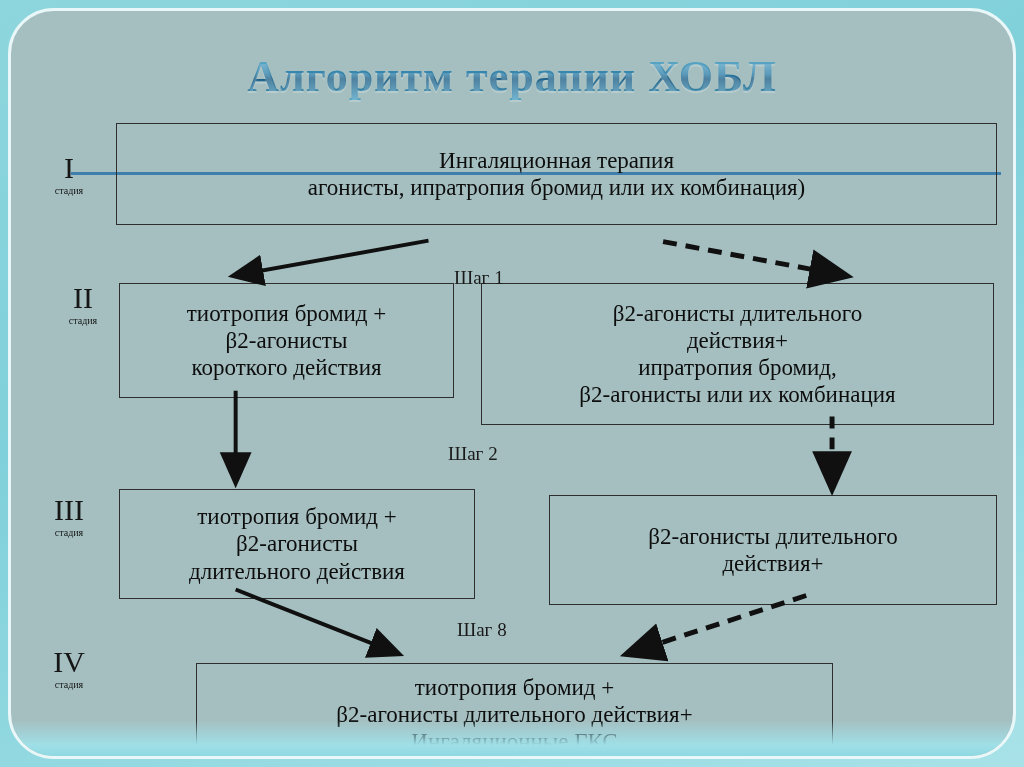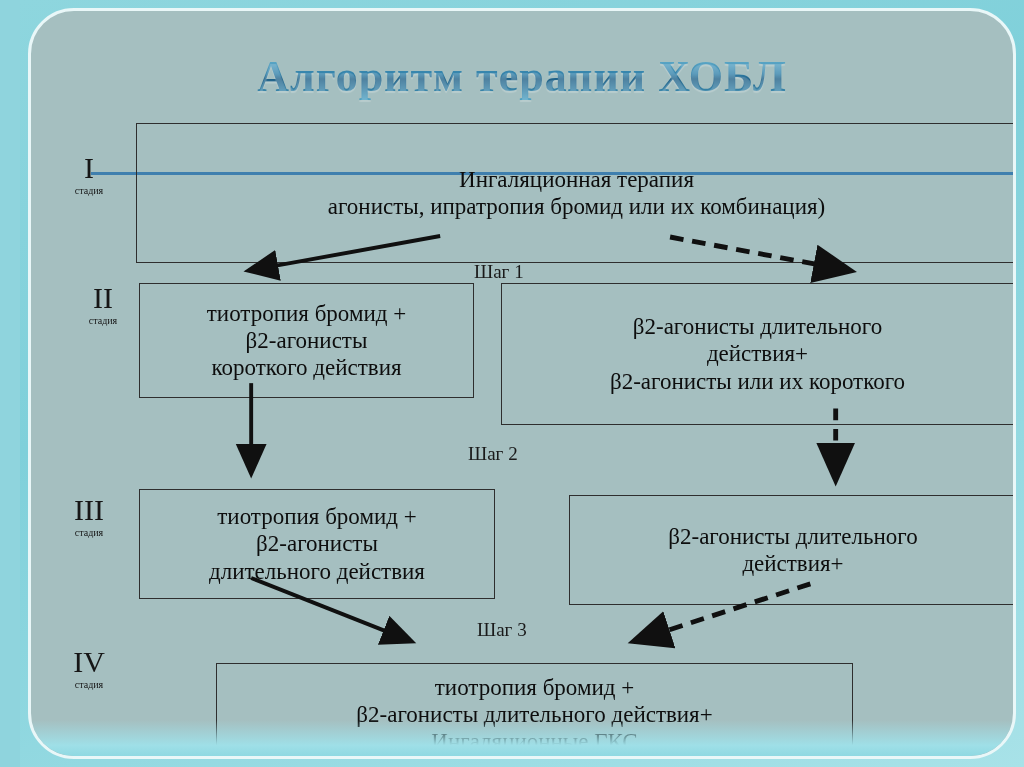--- a/index.html
+++ b/index.html
@@ -6,21 +6,20 @@
   html,body { width:1024px; height:767px; overflow:hidden; }
   body {
     font-family:"Liberation Serif", serif;
     background:#8fd4dd;
     position:relative;
   }
   
   #slide {
     position:absolute; inset:0;
     background:linear-gradient(160deg,#8ed6de 0%,#7fd0da 40%,#a8e2e8 100%);
-    margin-left:20px;
   }
   
   #panel {
     position:absolute;
     left:8px; top:8px; right:8px; bottom:8px;
     border-radius:46px;
     background:#a5bfc0;
     border:3px solid #e9f7f8;
     overflow:hidden;
   }
@@ -115,57 +114,58 @@
     </div>
     <div class="stage" style="left:6px; top:484px;">
       <span class="roman">III</span>
       <span class="word">стадия</span>
     </div>
     <div class="stage" style="left:6px; top:636px;">
       <span class="roman">IV</span>
       <span class="word">стадия</span>
     </div>
 
-    <div class="box" style="left:105px; top:112px; width:881px; height:140px;">
+    <div class="box" style="left:105px; top:112px; width:881px; height:102px;">
       <span class="ln">Ингаляционная терапия</span>
       <span class="ln">агонисты, ипратропия бромид или их комбинация)</span>
     </div>
 
     <div class="box" style="left:108px; top:272px; width:335px; height:115px;">
       <span class="ln">тиотропия бромид +</span>
       <span class="ln">β2-агонисты</span>
       <span class="ln">короткого действия</span>
     </div>
 
     <div class="box" style="left:470px; top:272px; width:513px; height:142px;">
       <span class="ln">β2-агонисты длительного</span>
       <span class="ln">действия+</span>
-      <span class="ln">β2-агонисты или их короткого</span>
+      <span class="ln">ипратропия бромид,</span>
+      <span class="ln">β2-агонисты или их комбинация</span>
     </div>
 
     <div class="box" style="left:108px; top:478px; width:356px; height:110px;">
       <span class="ln">тиотропия бромид +</span>
       <span class="ln">β2-агонисты</span>
       <span class="ln">длительного действия</span>
     </div>
 
     <div class="box" style="left:538px; top:484px; width:448px; height:110px;">
       <span class="ln">β2-агонисты длительного</span>
       <span class="ln">действия+</span>
     </div>
 
     <div class="box" style="left:185px; top:652px; width:637px; height:120px; justify-content:flex-start; padding-top:10px;">
       <span class="ln">тиотропия бромид +</span>
       <span class="ln">β2-агонисты длительного действия+</span>
       <span class="ln">Ингаляционные ГКС</span>
     </div>
 
-    <div class="step" style="left:443px; top:250px;">Шаг 1</div>
+    <div class="step" style="left:443px; top:256px;">Шаг 1</div>
     <div class="step" style="left:437px; top:432px;">Шаг 2</div>
-    <div class="step" style="left:446px; top:608px;">Шаг 3</div>
+    <div class="step" style="left:446px; top:608px;">Шаг 8</div>
 
     <svg id="arrows" viewBox="0 0 1008 751" preserveAspectRatio="none">
       <defs>
         <marker id="ah" markerWidth="10" markerHeight="10" refX="7" refY="4" orient="auto" markerUnits="strokeWidth">
           <path d="M0,0 L9,4 L0,8 z" fill="#101010"></path>
         </marker>
       </defs>
 
       <line x1="420" y1="231" x2="226" y2="266" stroke="#101010" stroke-width="4" marker-end="url(#ah)"></line>
 

